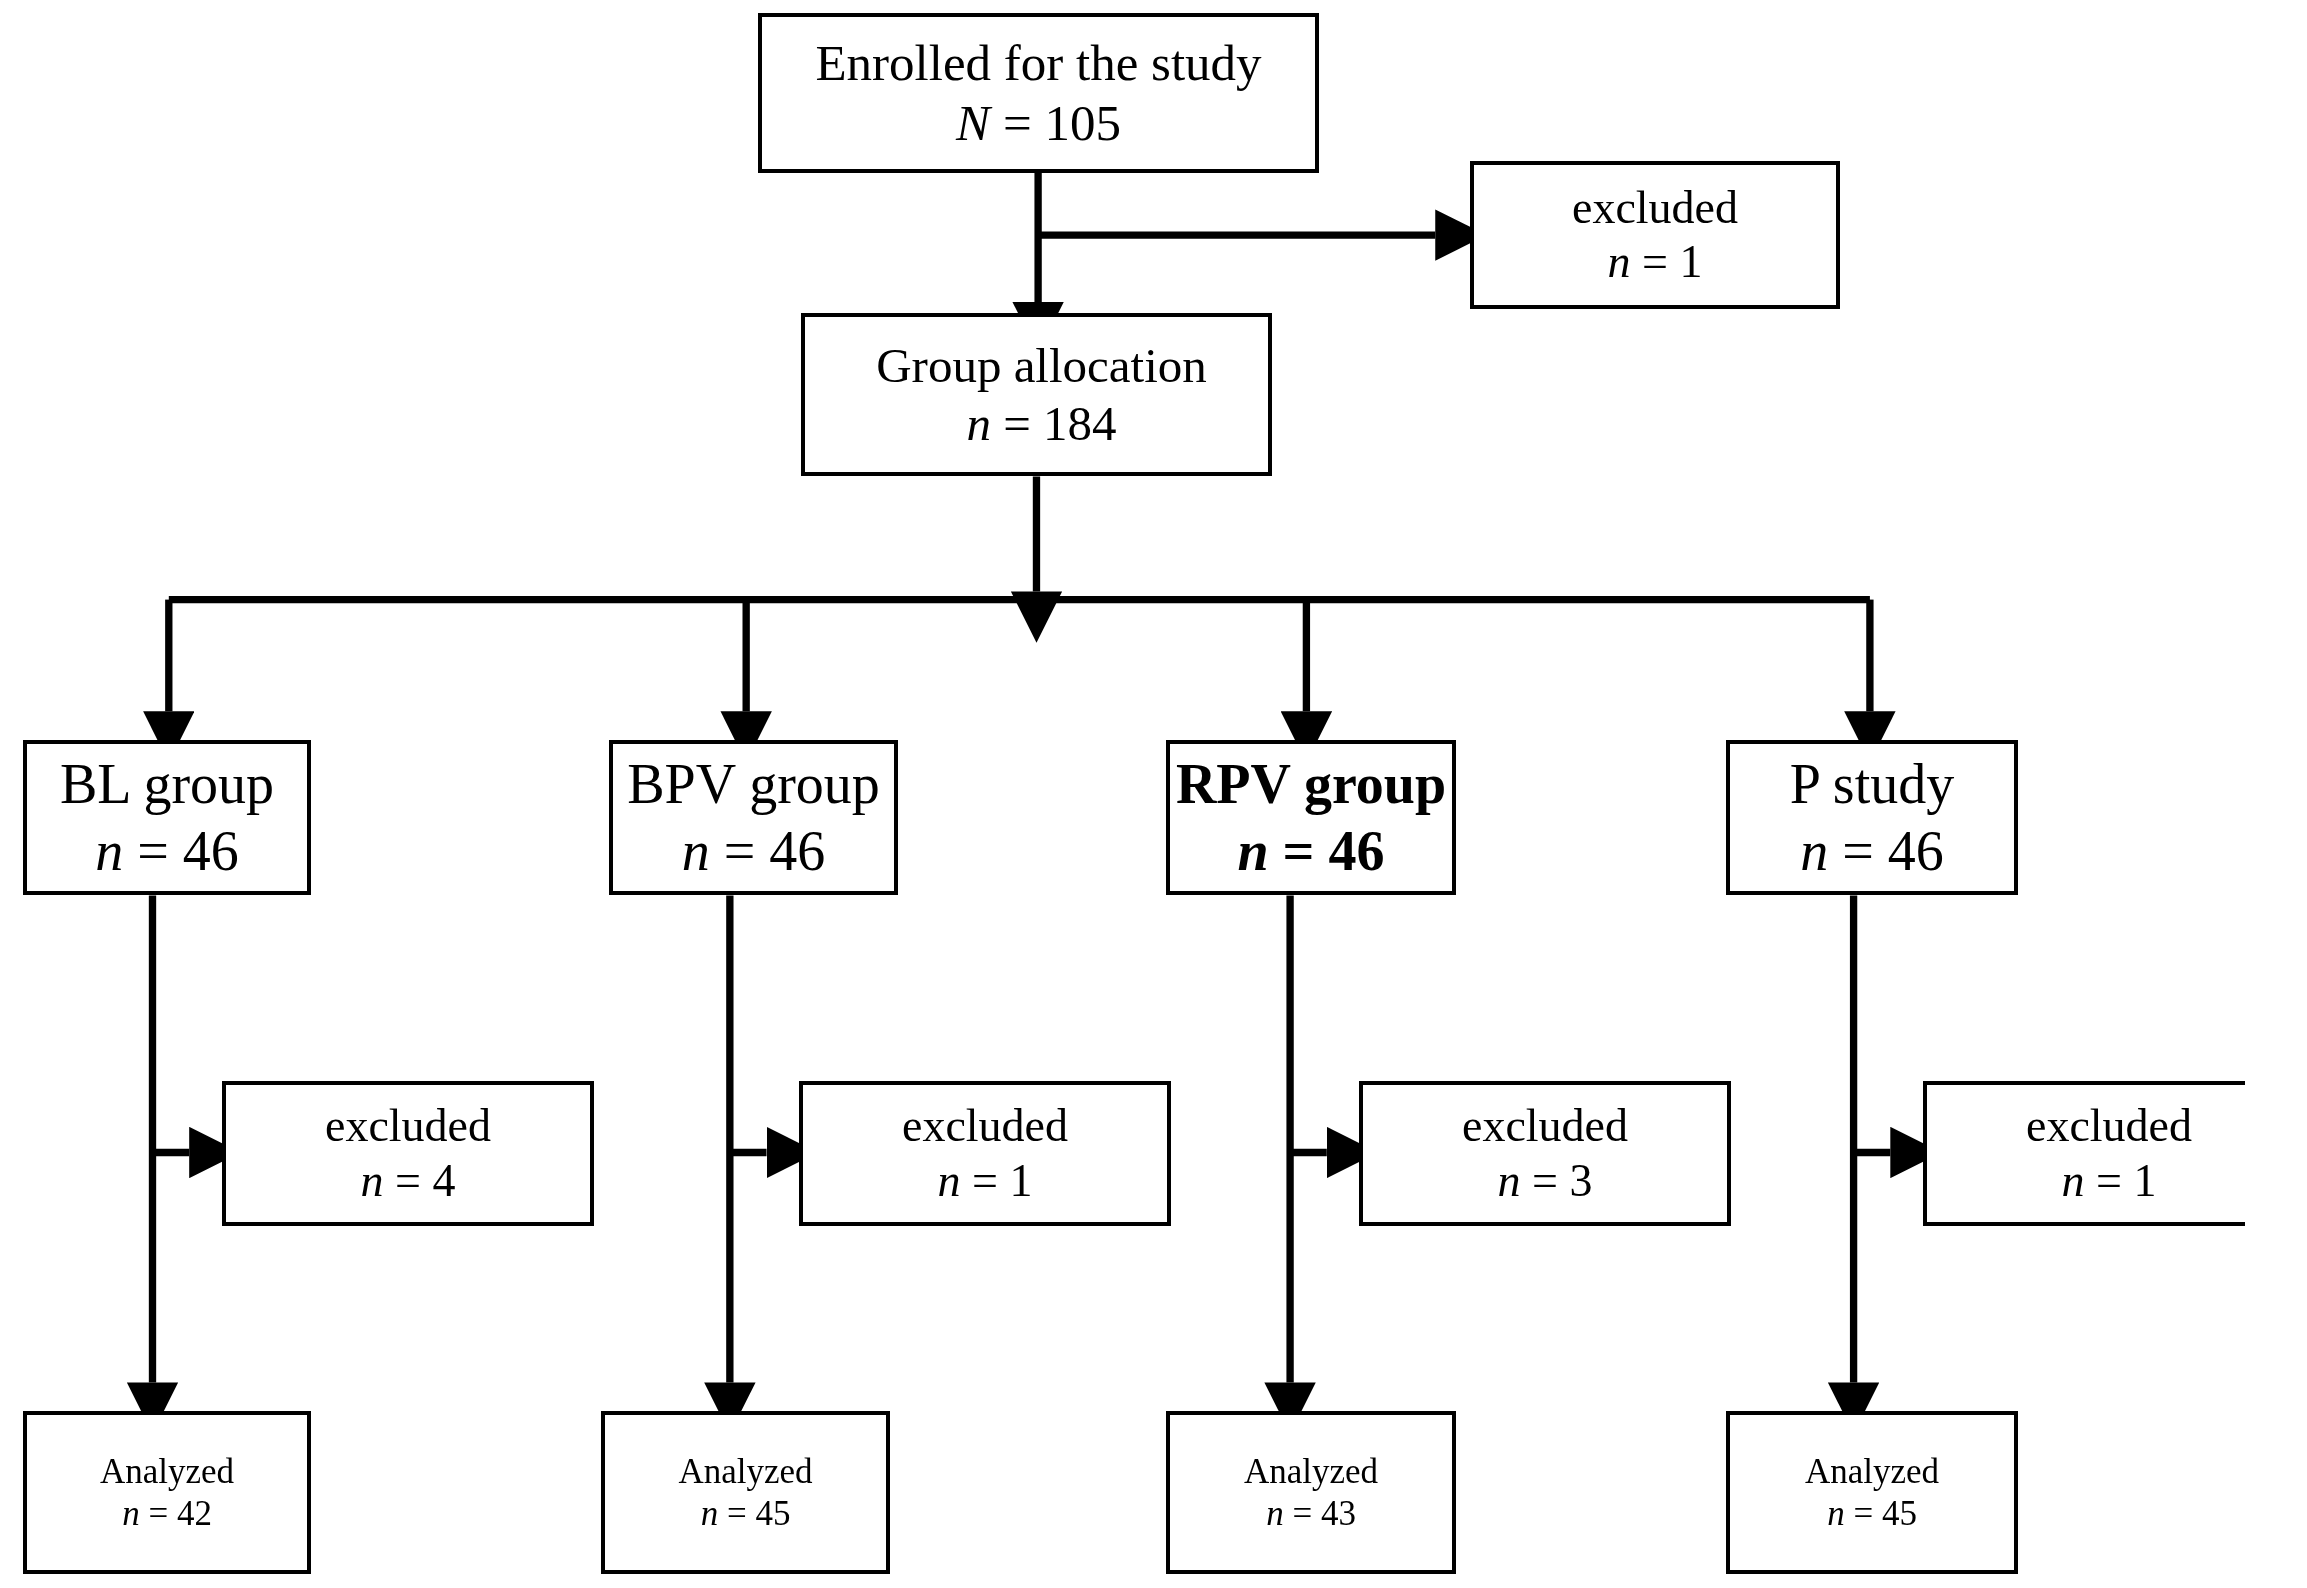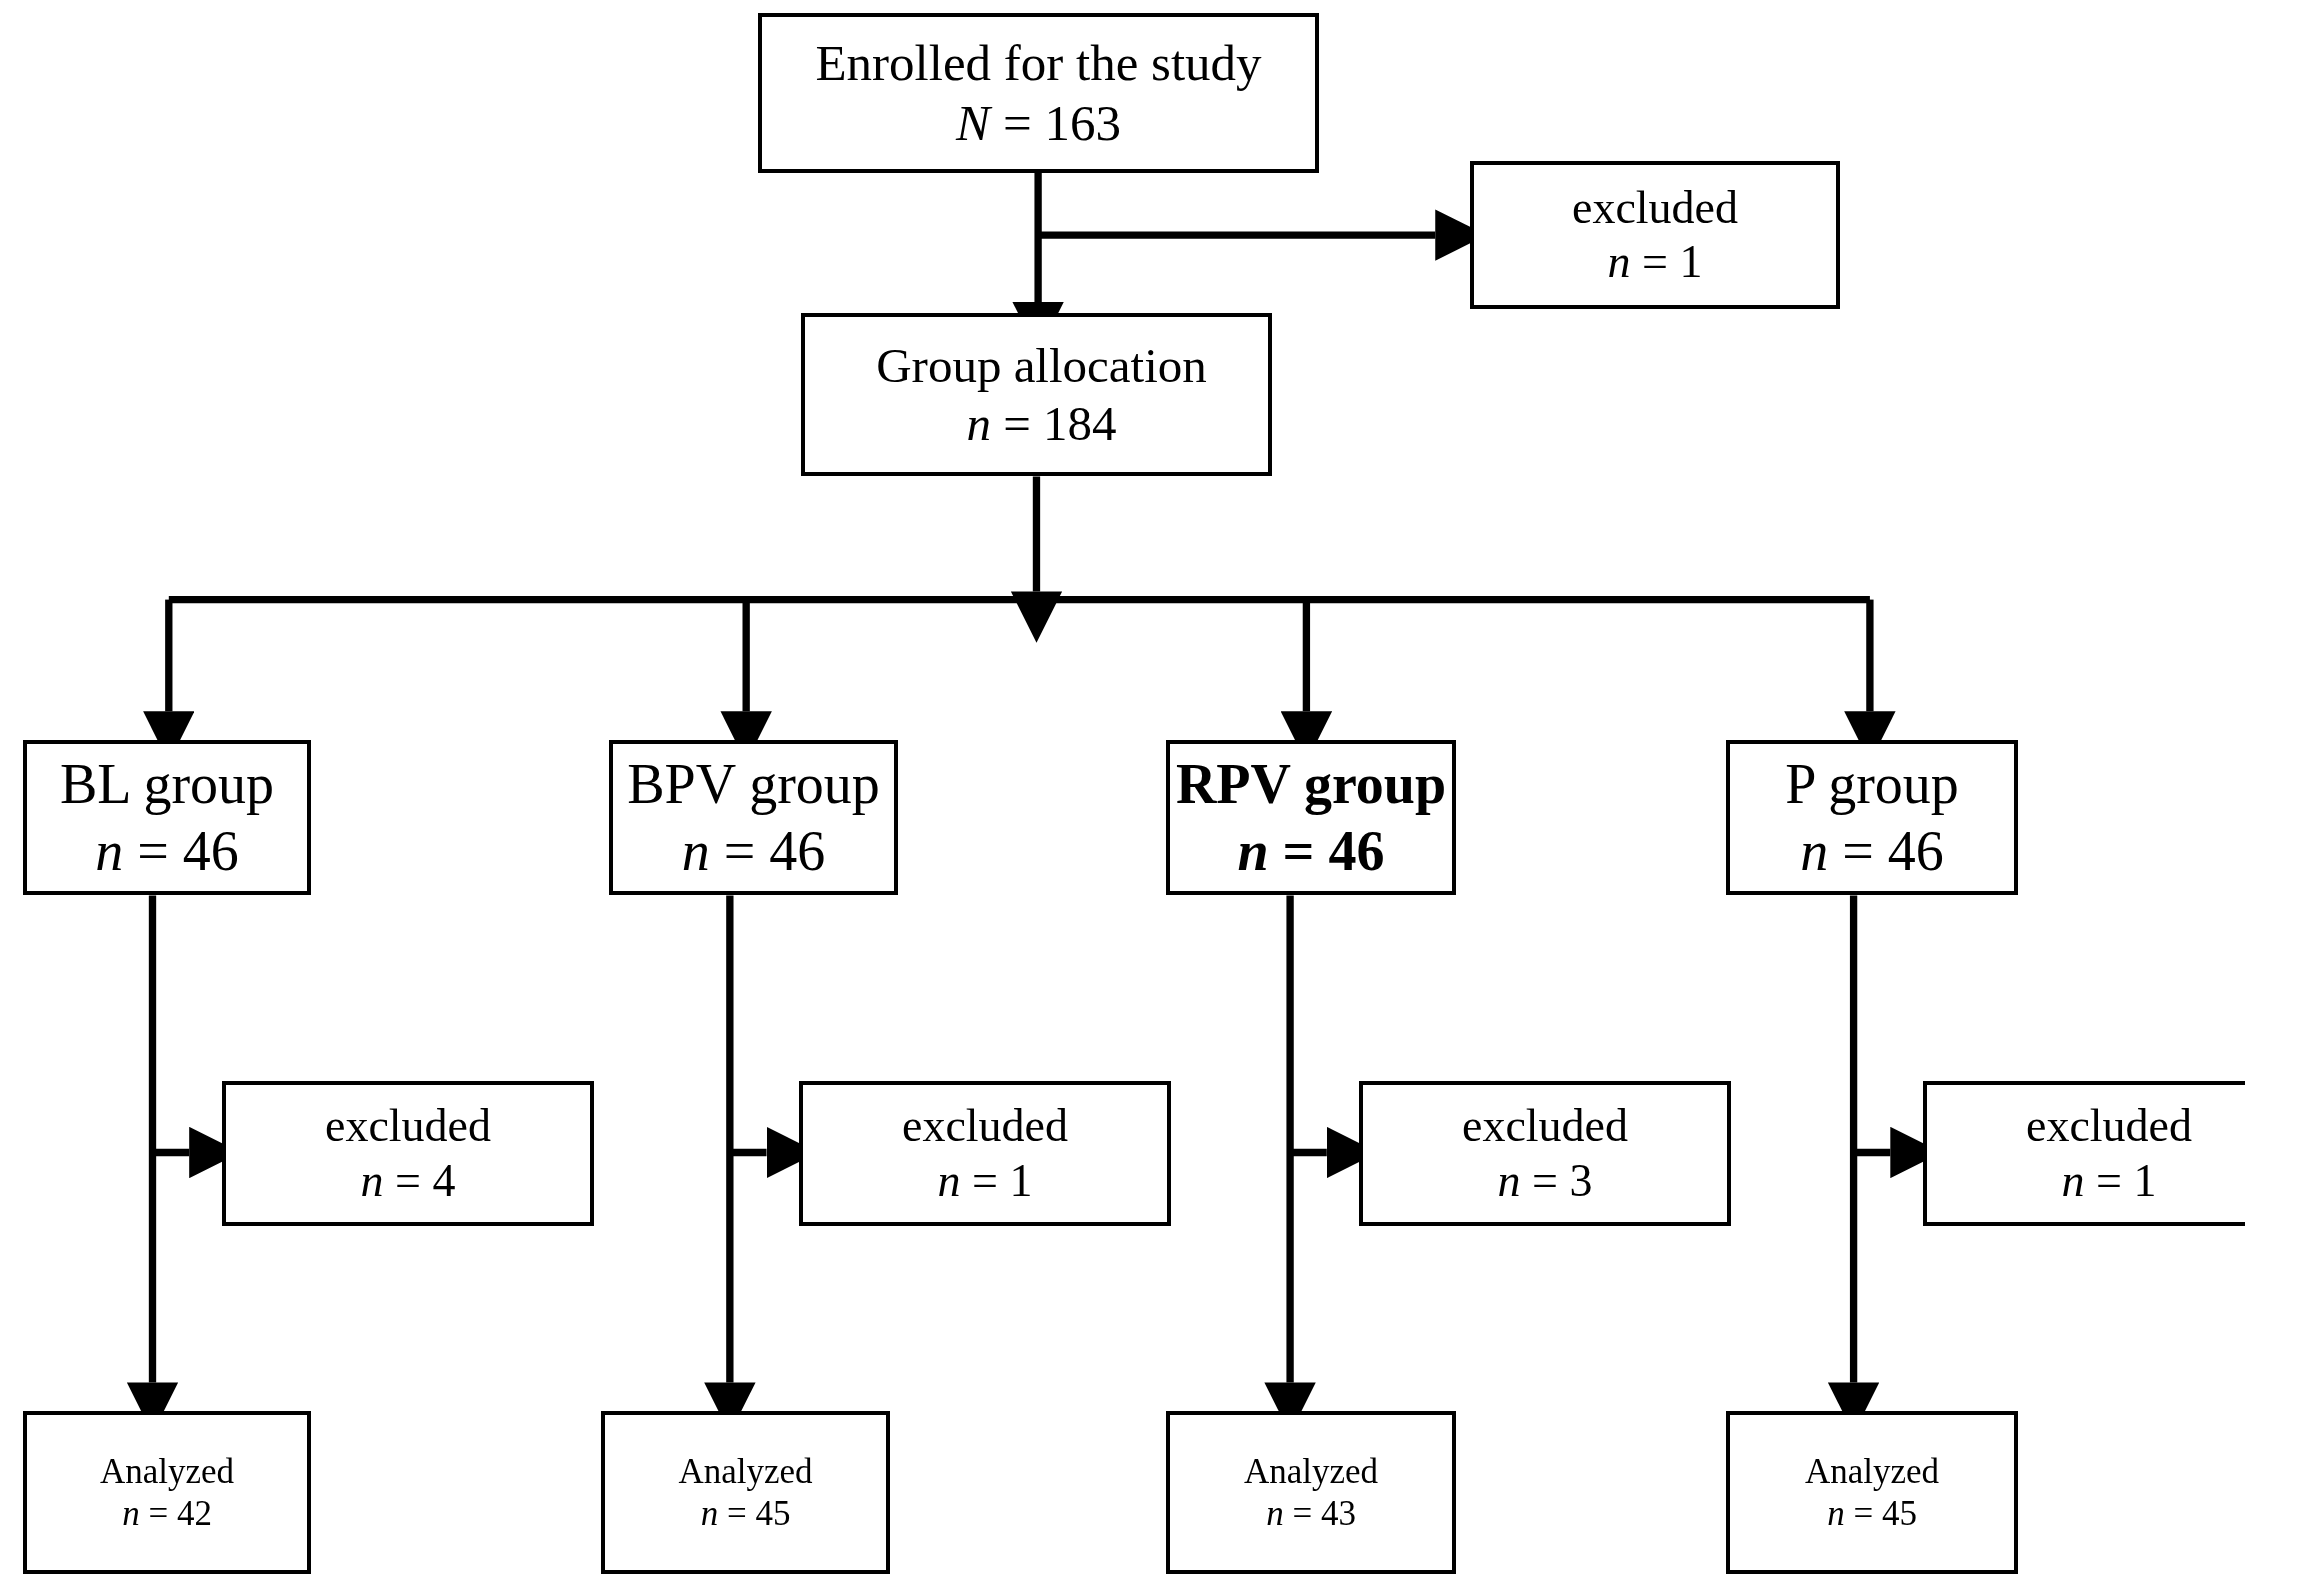--- a/index.html
+++ b/index.html
@@ -108,21 +108,21 @@
       <line x1="1582" y1="1098" x2="1582" y2="1695" marker-end="url(#arrowDown)"></line>
       <line x1="1582" y1="1413" x2="1627" y2="1413" marker-end="url(#arrowDown)"></line>
 
       <line x1="2273" y1="1098" x2="2273" y2="1695" marker-end="url(#arrowDown)"></line>
       <line x1="2273" y1="1413" x2="2318" y2="1413" marker-end="url(#arrowDown)"></line>
     </g>
   </svg>
 
   <div class="node" id="node-enrolled">
     <span class="l1">Enrolled for the study</span>
-    <span class="l2"><span class="ital">N</span><span> = </span><span>163</span></span>
+    <span class="l2"><span class="ital">N</span><span> = </span><span>105</span></span>
   </div>
 
   <div class="node" id="node-excl-top">
     <span class="l1">excluded</span>
     <span class="l2"><span class="ital">n</span><span> = </span><span>1</span></span>
   </div>
 
   <div class="node" id="node-alloc">
     <span class="l1">Group allocation</span>
     <span class="l2"><span class="ital">n</span><span> = </span><span>184</span></span>
@@ -137,21 +137,21 @@
     <span class="l1">BPV group</span>
     <span class="l2"><span class="ital">n</span><span> = </span><span>46</span></span>
   </div>
 
   <div class="node group-box" id="node-g-rpv">
     <span class="l1">RPV group</span>
     <span class="l2"><span class="ital">n</span><span> = </span><span>46</span></span>
   </div>
 
   <div class="node group-box" id="node-g-p">
-    <span class="l1">P group</span>
+    <span class="l1">P study</span>
     <span class="l2"><span class="ital">n</span><span> = </span><span>46</span></span>
   </div>
 
   <div class="node excl-box" id="node-e-bl">
     <span class="l1">excluded</span>
     <span class="l2"><span class="ital">n</span><span> = </span><span>4</span></span>
   </div>
 
   <div class="node excl-box" id="node-e-bpv">
     <span class="l1">excluded</span>

